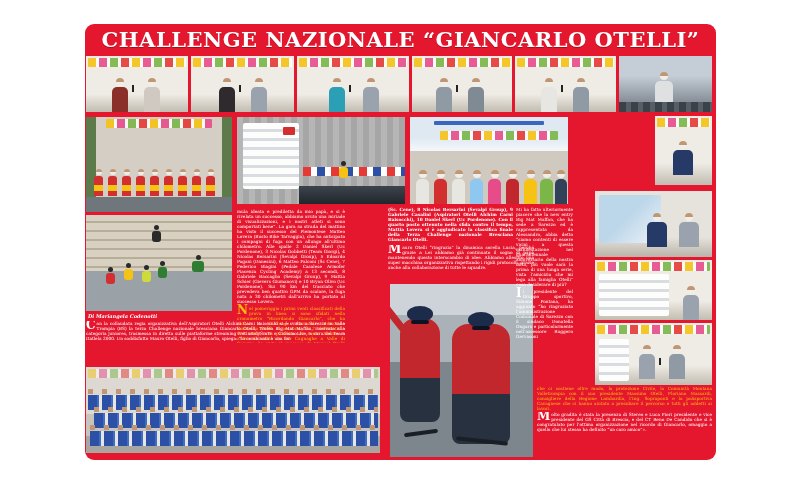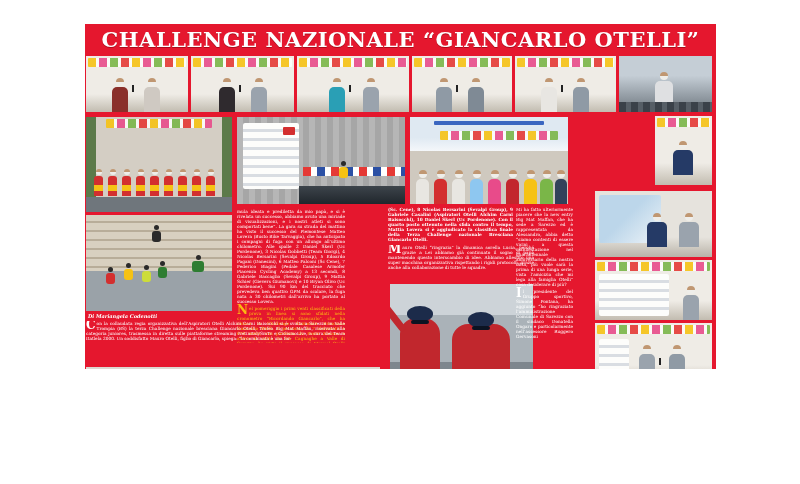--- a/index.html
+++ b/index.html
@@ -1,20 +1,20 @@
 <!DOCTYPE html>
 <html><head>
 <meta charset="utf-8">
 <style>
   html,body{margin:0;padding:0;}
   body{width:800px;height:484px;background:#ffffff;overflow:hidden;
        font-family:"DejaVu Serif",serif;}
   .canvas{position:relative;width:800px;height:484px;background:#fff;}
-  .page{position:absolute;left:85px;top:24px;width:631px;height:345px;
-        background:#e5172e;overflow:hidden;}
+  .page{position:absolute;left:85px;top:24px;width:631px;height:436px;
+        background:#e5172e;overflow:hidden;border-radius:9px;}
 
   
   .title{position:absolute;left:0;right:0;top:2px;margin:0;text-align:center;
          color:#fff;font-family:"DejaVu Serif",serif;font-weight:700;
          font-size:21px;line-height:27px;letter-spacing:.5px;
          text-shadow:0 1px 0 rgba(100,0,8,.45);white-space:nowrap;}
 
   
   .ph{position:absolute;overflow:hidden;background:#cfc9bf;}
   .interview{background:linear-gradient(180deg,#efece6 0 68%,#c2bcb0 100%);}

